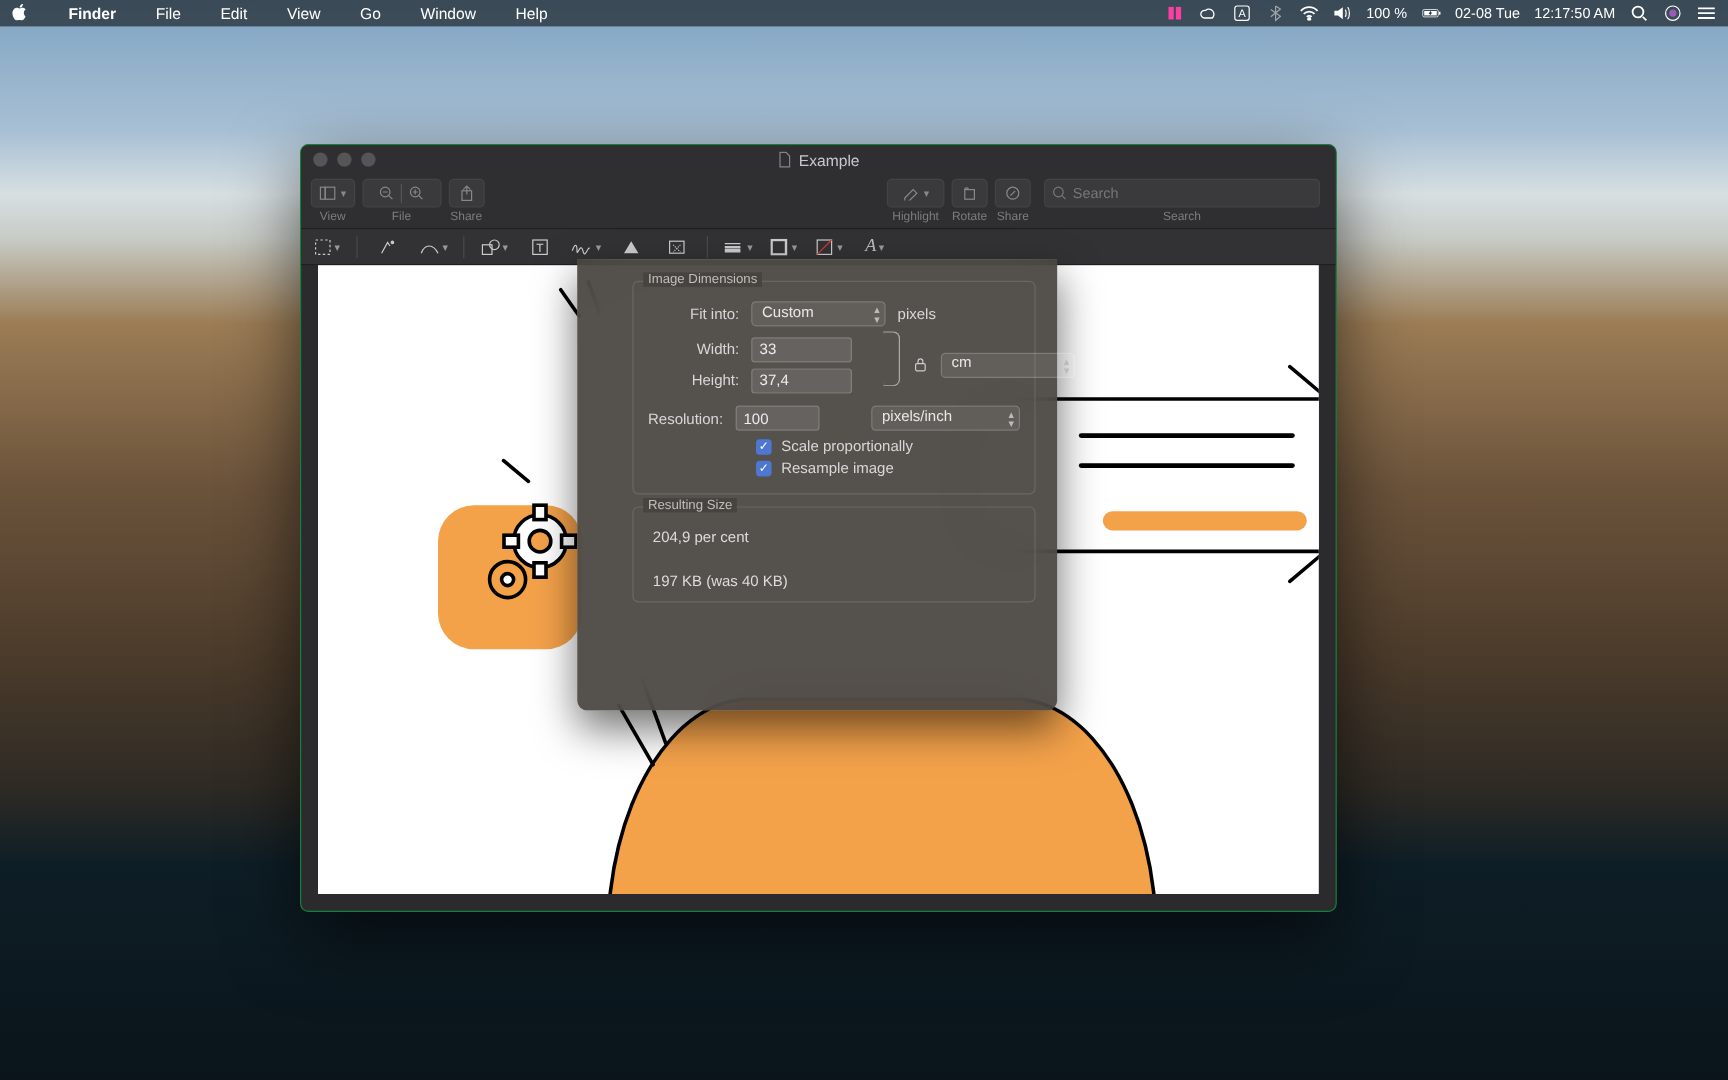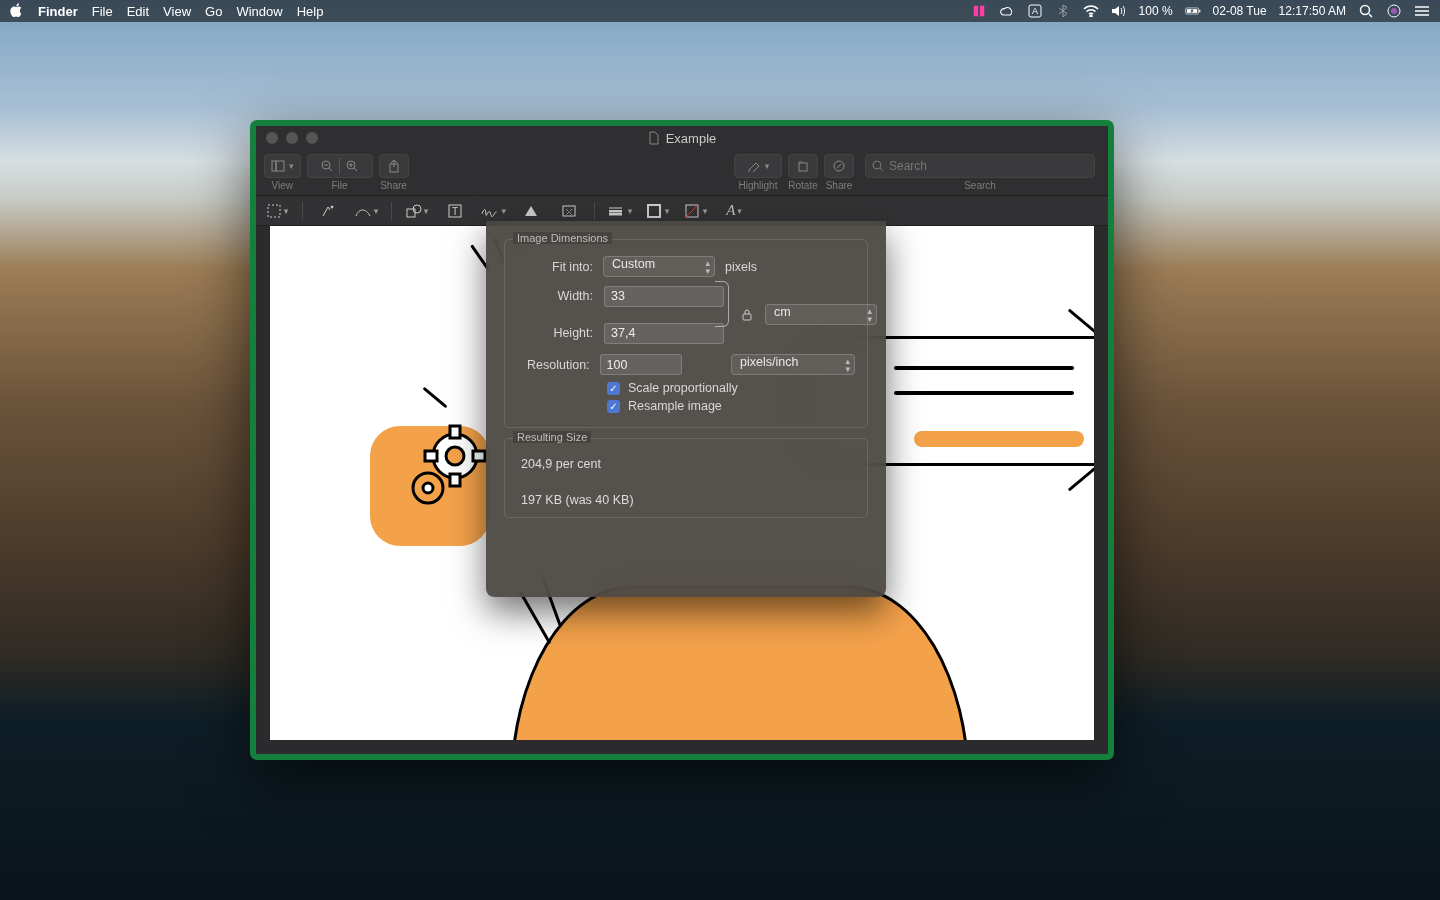--- a/index.html
+++ b/index.html
@@ -12,30 +12,30 @@
   position: relative;
 }
 
 
 .menubar {
   position: absolute; top: 0; left: 0; right: 0; height: 22px;
   background: rgba(0,0,0,0.55);
   display: flex; align-items: center; color: #fff; font-size: 13px;
   padding: 0 10px;
 }
-.menubar .left { display: flex; align-items: center; gap: 14px; }
+.menubar .left { display: flex; align-items: center; gap: 33px; }
 .menubar .left .app { font-weight: 600; }
 .menubar .right { margin-left: auto; display: flex; align-items: center; gap: 12px; }
 .menubar .right .ico { display: inline-flex; align-items: center; justify-content: center; width: 16px; height: 16px; }
 .menubar .right .txt { font-size: 12px; }
 
 
 .window {
   position: absolute; left: 250px; top: 120px; width: 864px; height: 640px;
-  background: #2b2b2d; border: 6px solid #15803d; border-radius: 7px;
+  background: #2b2b2d; border: 1px solid #15803d; border-radius: 7px;
   box-shadow: 0 20px 60px rgba(0,0,0,0.6);
   overflow: hidden;
 }
 .titlebar { height: 24px; display: flex; align-items: center; position: relative; background: #2f2f31; }
 .traffic { display: flex; gap: 8px; padding-left: 10px; }
 .traffic span { width: 12px; height: 12px; border-radius: 50%; background: #555; display:inline-block; }
 .title-center { position: absolute; left: 0; right: 0; text-align: center; color: #c9c9c9; font-size: 13px; display:flex; gap:6px; justify-content:center; align-items:center;}
 .title-center svg { opacity:.7; }
 
 .toolbar { height: 46px; background: #2f2f31; border-bottom: 1px solid #1f1f20; display:flex; align-items:flex-start; padding: 4px 8px; gap: 6px; }
@@ -64,36 +64,36 @@
 
 .sheet {
   position:absolute; left:230px; top:95px; width:400px; height:376px;
   background: rgba(70,66,62,0.92);
   backdrop-filter: blur(20px);
   border-bottom-left-radius:8px; border-bottom-right-radius:8px;
   box-shadow: 0 15px 35px rgba(0,0,0,.55);
   color:#d8d8d8; font-size:12.5px;
   padding: 14px 18px 12px;
 }
-.panel { border:1px solid rgba(255,255,255,0.12); border-radius:5px; padding:10px 12px; margin-top:4px; margin-bottom:10px; position:relative;}
+.panel { border:1px solid rgba(255,255,255,0.12); border-radius:5px; padding:10px 12px; margin-top:4px; margin-bottom:10px; position:relative;margin-left:28px;}
 .panel-title { position:absolute; top:-8px; left:8px; background:rgba(70,66,62,0.92); padding:0 4px; font-size:11px; color:#bfbfbf;}
 .row { display:flex; align-items:center; margin:6px 0; gap:10px; }
 .row .lab { width:76px; text-align:right; color:#d8d8d8;}
-.select { flex:0 0 auto; height:21px; min-width:110px; border:1px solid rgba(255,255,255,.18); background:rgba(255,255,255,.08); border-radius:4px; display:flex; align-items:flex-start; padding:0 18px 4px 8px; position:relative; color:#e8e8e8;}
+.select { flex:0 0 auto; height:21px; min-width:110px; border:1px solid rgba(255,255,255,.18); background:rgba(255,255,255,.08); border-radius:4px; display:flex; align-items:center; padding:0 18px 4px 8px; position:relative; color:#e8e8e8;}
 .select .updn { position:absolute; right:4px; top:2px; font-size:9px; line-height:8px; display:flex; flex-direction:column; color:#bbb;}
-.input { height:21px; width:120px; border:1px solid rgba(255,255,255,.18); background:rgba(255,255,255,.1); border-radius:3px; color:#eee; padding:0 6px; display:flex; align-items:center;}
+.input { height:21px; width:84px; border:1px solid rgba(255,255,255,.18); background:rgba(255,255,255,.1); border-radius:3px; color:#eee; padding:0 6px; display:flex; align-items:center;}
 .bracket { width:14px; align-self:stretch; border-right:1px solid #aaa; border-top:1px solid #aaa; border-bottom:1px solid #aaa; border-top-right-radius:6px; border-bottom-right-radius:6px; margin: -2px 0;}
 .lock { width:14px; height:14px; display:flex; align-items:center; justify-content:center; color:#ccc;}
 .chk { display:flex; align-items:center; gap:8px; margin:4px 0 4px 90px;}
 .chk .box { width:13px; height:13px; background:#4d77d1; border-radius:3px; display:flex; align-items:center; justify-content:center; color:#fff; font-size:10px;}
 .result-line { margin:8px 0 0 4px; color:#ddd;}
 .btnrow { display:flex; justify-content:flex-end; gap:14px; margin-top:12px;}
 .btn { width:64px; height:21px; border-radius:4px; background:linear-gradient(#8d8d8f,#6e6e70); border:1px solid #555; color:#fff; font-size:12px; display:flex; align-items:center; justify-content:center;}
 
-.dim-grid { display:grid; grid-template-columns: 76px 100px 14px 14px 112px; grid-template-rows: 26px 26px; column-gap:10px; align-items:center;gap:11px;}
+.dim-grid { display:grid; grid-template-columns: 76px 100px 14px 14px 112px; grid-template-rows: 26px 26px; column-gap:10px; align-items:center;}
 .dim-grid .lab { text-align:right; }
 .dim-grid .bracket { grid-row: 1 / span 2; grid-column:3; height:46px; }
 .dim-grid .lock { grid-row: 1 / span 2; grid-column:4; }
 .dim-grid .select.unit { grid-row: 1 / span 2; grid-column:5; width:112px;}
 </style>
 </head>
 <body>
 
 <div class="menubar">
   <div class="left">

